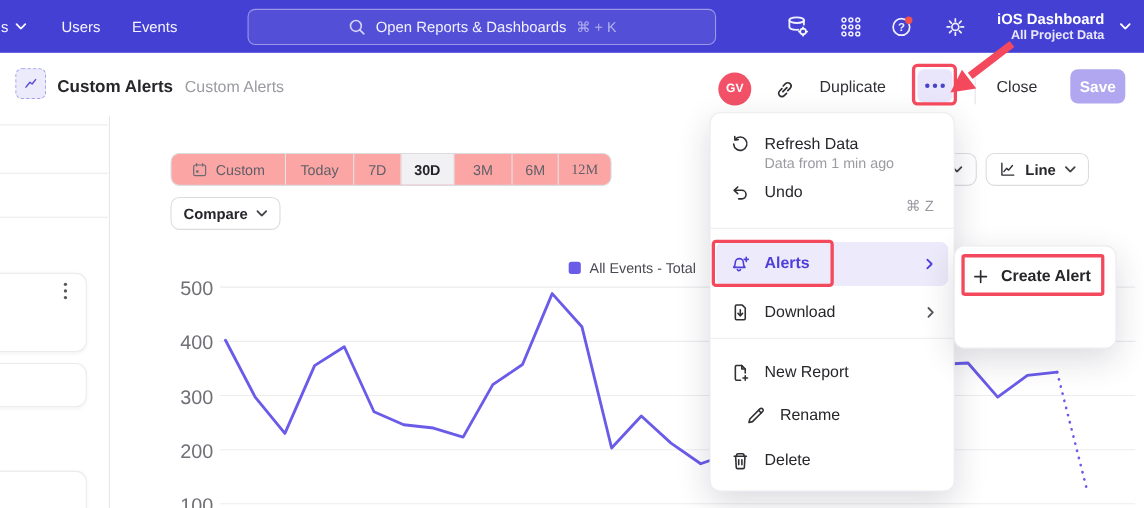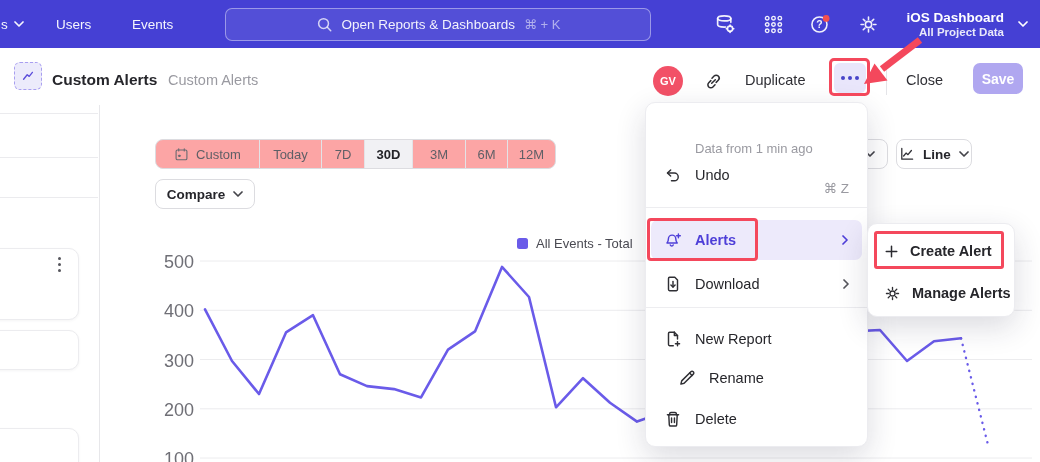--- a/index.html
+++ b/index.html
@@ -56,21 +56,21 @@
   .seg-group{left:155px;top:139px;height:28px;display:flex;border:1px solid #dcdce0;border-radius:8px;
              background:#fca5a5;overflow:hidden;}
   .seg{height:28px;display:flex;align-items:center;justify-content:center;gap:7px;font-size:13px;
        color:#5f5f66;border-right:1px solid #e3e3e7;box-sizing:border-box;cursor:pointer;}
   .seg:last-child{border-right:none;}
   .seg.sel{background:#f1f1f4;color:#232328;font-weight:700;}
   .btn{border:1px solid #dcdce0;border-radius:8px;background:#fff;display:flex;align-items:center;
        justify-content:center;gap:8px;font-size:13.5px;font-weight:600;color:#26262b;cursor:pointer;box-sizing:border-box;}
   .compare-btn{left:155px;top:179px;width:100px;height:30px;}
   .partial-dd{left:740px;top:139px;width:148px;height:30px;z-index:1;justify-content:flex-end;padding-right:12px;}
-  .line-btn{left:896px;top:139px;width:76px;height:30px;}
+  .line-btn{left:896px;top:139px;width:94px;height:30px;}
 
   
   .ytick{position:absolute;left:160px;width:34px;text-align:right;font-size:18px;color:#6f6f76;}
   .legend{left:517px;top:236px;display:flex;align-items:center;gap:8px;cursor:pointer;}
   .legend .sw{width:11px;height:11px;border-radius:2.5px;background:#6a5be9;}
   .legend .lb{font-size:13px;color:#4a4a52;}
   .chart-svg{left:99px;top:250px;}
   .gridlines line{stroke:#ececee;stroke-width:1;}
 
   
@@ -104,21 +104,21 @@
   <div class="abs navbar">
     <div class="nav-item" style="left:1px;">
       <span>s</span>
       <svg class="chev" viewBox="0 0 10 6">
           <polyline points="1,1 5,5 9,1"></polyline>
         </svg>
     </div>
     <div class="nav-item" style="left:56px;">
       <span>Users</span>
     </div>
-    <div class="nav-item" style="left:132px;">
+    <div class="nav-item" style="left:120px;">
       <span>Events</span>
     </div>
 
     <div class="searchbar">
       <svg width="17" height="17" viewBox="0 0 18 18">
         <circle cx="8" cy="8" r="5.2" fill="none" stroke="rgba(255,255,255,.75)" stroke-width="1.6"></circle>
         <line x1="12" y1="12" x2="15.6" y2="15.6" stroke="rgba(255,255,255,.75)" stroke-width="1.6" stroke-linecap="round"></line>
       </svg>
       <span class="search-text">Open Reports &amp; Dashboards</span>
       <span class="search-kbd">⌘ + K</span>
@@ -234,21 +234,21 @@
       </div>
     <div class="seg sel" style="width:48px;">
         <span>30D</span>
       </div>
     <div class="seg" style="width:53px;">
         <span>3M</span>
       </div>
     <div class="seg" style="width:42px;">
         <span>6M</span>
       </div>
-    <div class="seg" style="width:47px;">
+    <div class="seg" style="width:47px;font-family:Liberation Serif, serif;">
         <span>12M</span>
       </div>
   </div>
 
   <div class="abs btn compare-btn">
     <span>Compare</span>
     <svg class="chev" style="color:#44444a;" viewBox="0 0 10 6">
         <polyline points="1,1 5,5 9,1"></polyline>
       </svg>
   </div>
@@ -289,20 +289,29 @@
         <line x1="101" x2="933" y1="60.3" y2="60.3"></line>
         <line x1="101" x2="933" y1="109.5" y2="109.5"></line>
         <line x1="101" x2="933" y1="158.8" y2="158.8"></line>
         <line x1="101" x2="933" y1="208.0" y2="208.0"></line>
       </g>
     <polyline fill="none" stroke="#6a5be9" stroke-width="2.6" stroke-linecap="round" stroke-linejoin="round" points="106,59.3 133,111.0 160,144.0 187,82.4 214,65.2 241,124.3 268,136.1 295,139.1 322,147.4 349,99.7 376,81.4 403,16.9 430,47.0 457,157.3 484,128.2 511,152.8 538,171.6 565,162.2 592,151.4 619,136.6 646,120.3 673,105.6 700,93.7 727,84.9 754,81.4 781,80.0 808,111.0 835,91.3 862,88.3"></polyline>
     <polyline fill="none" stroke="#6a5be9" stroke-width="2.4" stroke-linecap="round" stroke-dasharray="0.2 6.5" points="862,88.3 889,194.7"></polyline>
   </svg>
 
   <div class="abs menu">
+    <div class="mi" style="top:14px;height:28px;">
+      <svg width="18" height="18" viewBox="0 0 20 20">
+        <g class="stroke-ic">
+          <path d="M4.6 5.6A6.7 6.7 0 1 1 3.3 10"></path>
+          <polyline points="4.4,2.4 4.6,5.7 7.9,5.5"></polyline>
+        </g>
+      </svg>
+      <span class="lbl">Refresh Data</span>
+    </div>
     <span class="mi-sub" style="top:38px;">Data from 1 min ago</span>
 
     <div class="mi" style="top:58px;height:28px;">
       <svg width="18" height="18" viewBox="0 0 20 20">
         <g class="stroke-ic">
           <path d="M4.2 7.8h7.3a4.3 4.3 0 0 1 0 8.6H8.3"></path>
           <polyline points="7.4,4.4 3.8,7.8 7.4,11.2"></polyline>
         </g>
       </svg>
       <span class="lbl">Undo</span>
@@ -375,29 +384,20 @@
       <span class="lbl">Delete</span>
     </div>
   </div>
 
   <div class="abs submenu">
     <div class="smi" style="top:8px;">
       <svg width="15" height="15" viewBox="0 0 20 20">
         <path d="M10 3v14 M3 10h14" fill="none" stroke="#2b2b30" stroke-width="2" stroke-linecap="round"></path>
       </svg>
       <span class="lbl">Create Alert</span>
-    </div>
-    <div class="smi" style="top:50px;">
-      <svg width="17" height="17" viewBox="0 0 20 20">
-        <g class="stroke-ic">
-          <circle cx="10" cy="10" r="3"></circle>
-          <path d="M10 2.9v2.3 M10 14.8v2.3 M2.9 10h2.3 M14.8 10h2.3 M5 5l1.6 1.6 M13.4 13.4 15 15 M15 5l-1.6 1.6 M6.6 13.4 5 15"></path>
-        </g>
-      </svg>
-      <span class="lbl">Manage Alerts</span>
     </div>
   </div>
 
   <div class="abs anno" style="left:829px;top:58px;width:41px;height:38px;box-sizing:border-box;"></div>
   <div class="abs anno" style="left:647px;top:218px;width:111px;height:43px;box-sizing:border-box;border-radius:4px;"></div>
   <div class="abs anno" style="left:874px;top:231px;width:130px;height:38px;box-sizing:border-box;border-radius:3px;"></div>
   <svg class="abs" style="left:848px;top:26px;z-index:41;pointer-events:none;" width="80" height="70" viewBox="0 0 80 70">
     <line x1="72" y1="14" x2="34" y2="43" stroke="#f4485c" stroke-width="7"></line>
     <polygon points="16,58 26.5,37.5 39.5,54.5" fill="#f4485c"></polygon>
   </svg>

